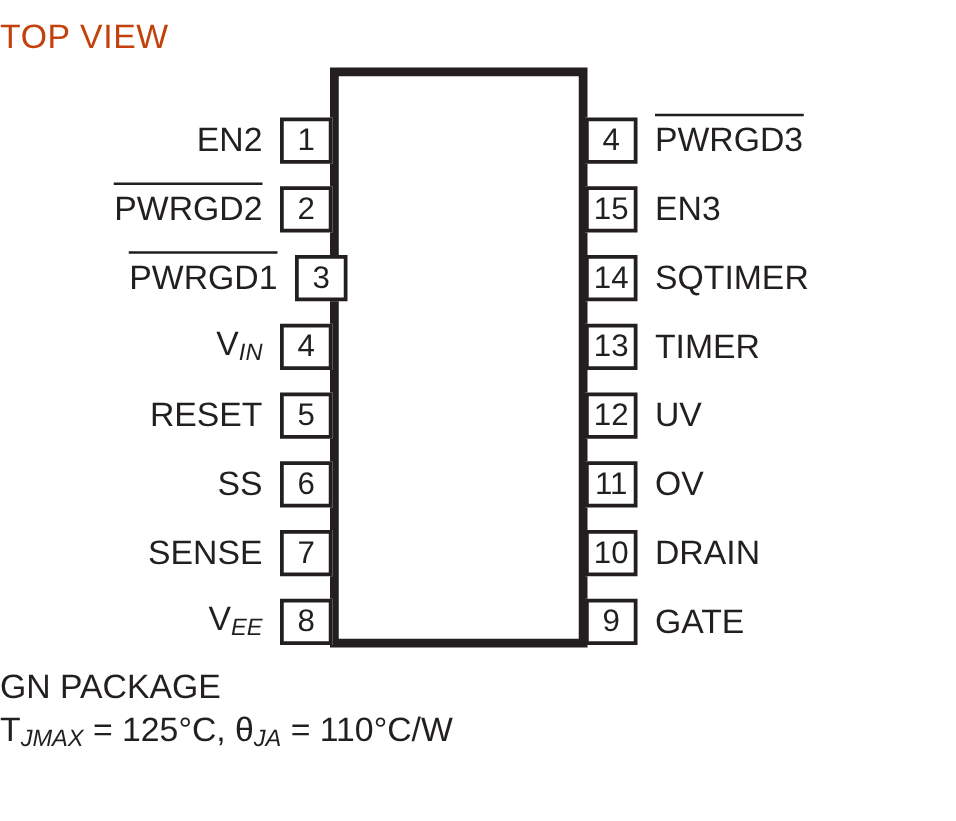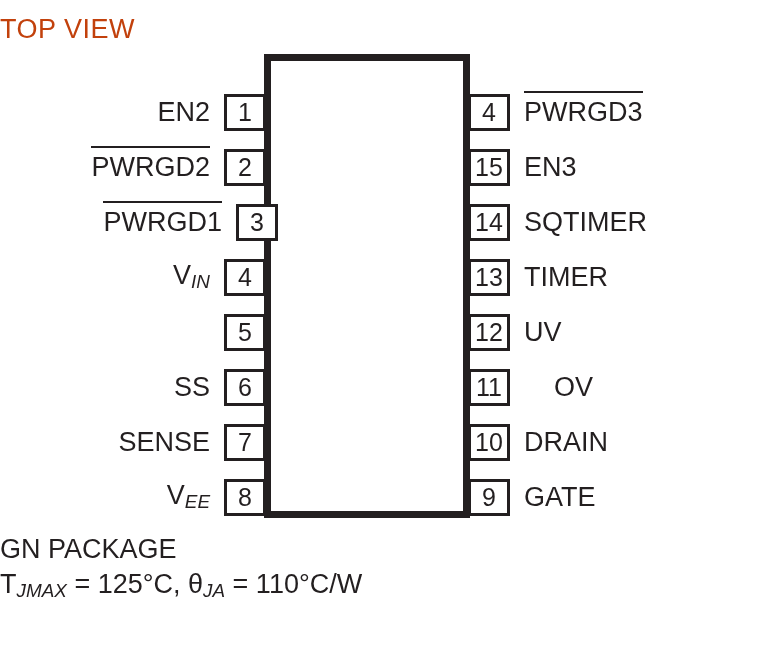--- a/index.html
+++ b/index.html
@@ -129,20 +129,21 @@
     </div>
     <div class="pin-row left" style="top: 188px; padding-left: 12px;">
       <span class="pin-label"><span class="ovl">PWRGD1</span></span>
       <div class="pin-box">3</div>
     </div>
     <div class="pin-row left" style="top: 243px;">
       <span class="pin-label"><span>V</span><span class="sub">IN</span></span>
       <div class="pin-box">4</div>
     </div>
     <div class="pin-row left" style="top: 298px;">
+      <span class="pin-label"><span>RESET</span></span>
       <div class="pin-box">5</div>
     </div>
     <div class="pin-row left" style="top: 353px;">
       <span class="pin-label"><span>SS</span></span>
       <div class="pin-box">6</div>
     </div>
     <div class="pin-row left" style="top: 408px;">
       <span class="pin-label"><span>SENSE</span></span>
       <div class="pin-box">7</div>
     </div>
@@ -165,21 +166,21 @@
       <span class="pin-label"><span>SQTIMER</span></span>
     </div>
     <div class="pin-row right" style="top: 243px;">
       <div class="pin-box">13</div>
       <span class="pin-label"><span>TIMER</span></span>
     </div>
     <div class="pin-row right" style="top: 298px;">
       <div class="pin-box">12</div>
       <span class="pin-label"><span>UV</span></span>
     </div>
-    <div class="pin-row right" style="top: 353px; gap: 30px;">
+    <div class="pin-row right" style="top: 353px;">
       <div class="pin-box">11</div>
       <span class="pin-label"><span>OV</span></span>
     </div>
     <div class="pin-row right" style="top: 408px;">
       <div class="pin-box">10</div>
       <span class="pin-label"><span>DRAIN</span></span>
     </div>
     <div class="pin-row right" style="top: 463px;">
       <div class="pin-box">9</div>
       <span class="pin-label"><span>GATE</span></span>

